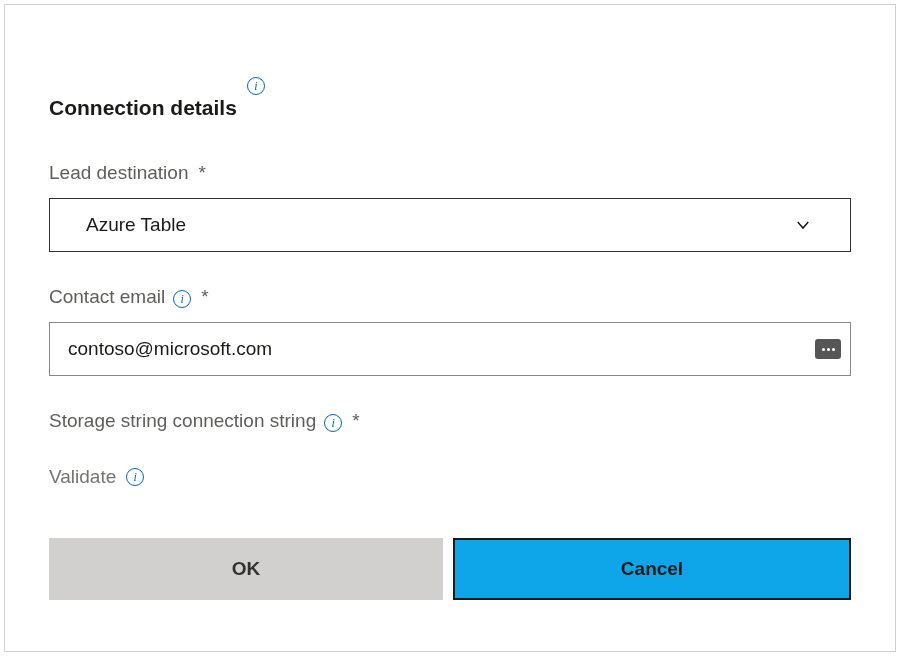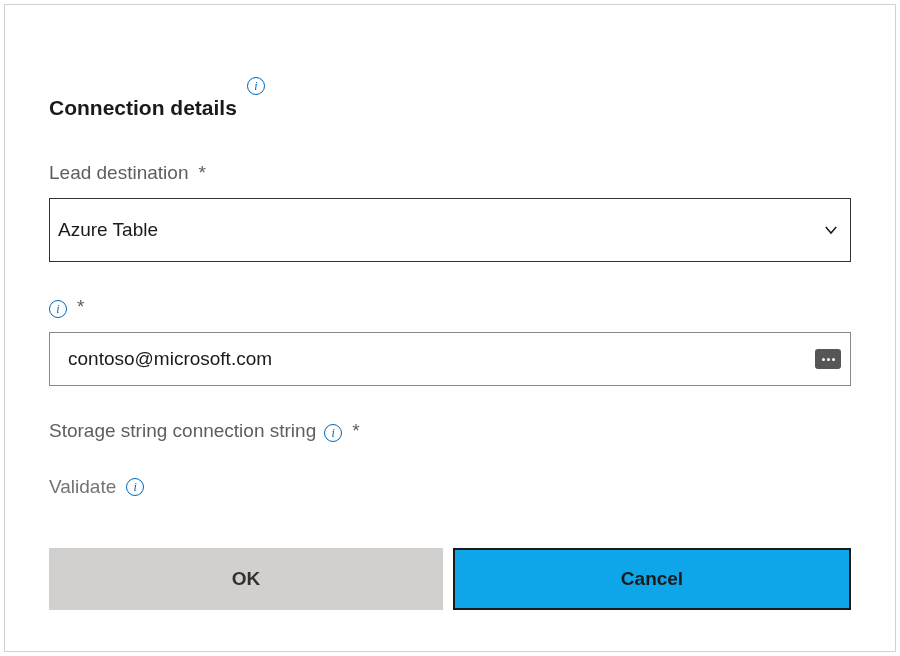--- a/index.html
+++ b/index.html
@@ -50,24 +50,24 @@
       gap: 8px;
       font-size: 19px;
       color: #605e5c;
       margin-bottom: 14px;
       font-weight: 400;
     }
     .req { color: #605e5c; margin-left: 2px; }
     .select-wrap {
       position: relative;
       border: 1.5px solid #323130;
-      height: 64px;
-      display: flex;
-      align-items: center;
-      padding: 0 8px;
+      height: 54px;
+      display: flex;
+      align-items: center;
+      padding: 0 36px;
       cursor: pointer;
       background: #fff;
     }
     .select-value {
       font-size: 19px;
       color: #1b1a19;
       flex: 1;
     }
     .chevron {
       width: 22px; height: 22px;
@@ -174,20 +174,21 @@
       <span class="chevron">
         <svg viewBox="0 0 24 24" fill="none" stroke="#1b1a19" stroke-width="2">
             <polyline points="5 8 12 16 19 8"></polyline>
           </svg>
       </span>
     </div>
   </div>
 
   <div class="field-group">
     <div class="field-label">
+      <span>Contact email</span>
       <span class="info-icon">i</span>
       <span class="req">*</span>
     </div>
     <div class="input-wrap">
       <input class="text-input" type="text" value="contoso@microsoft.com" style="">
       <div class="more-badge">
           <span></span>
           <span></span>
           <span></span>
         </div>

